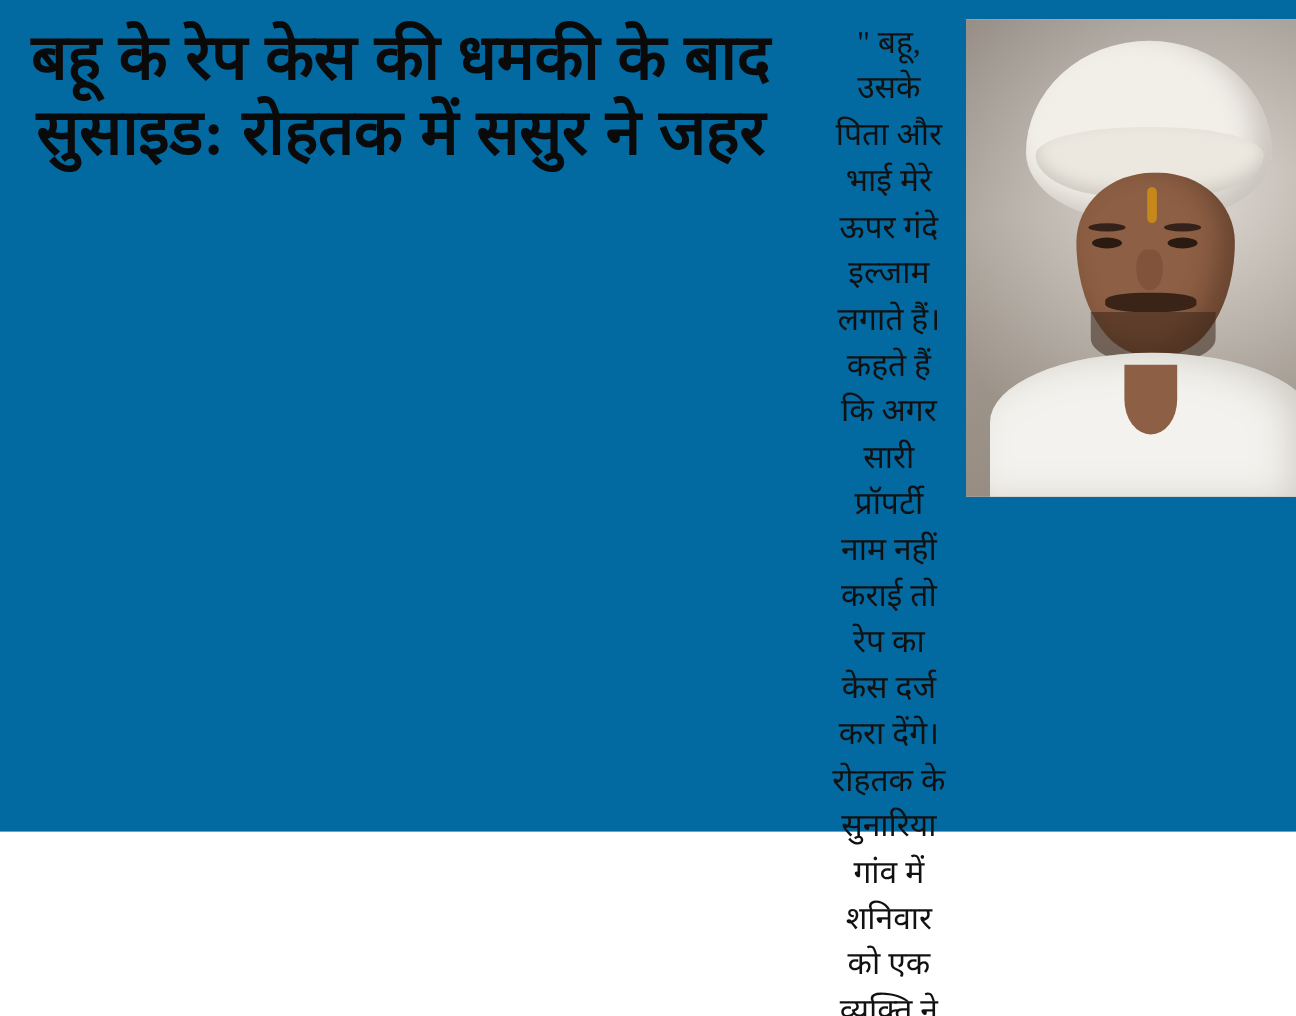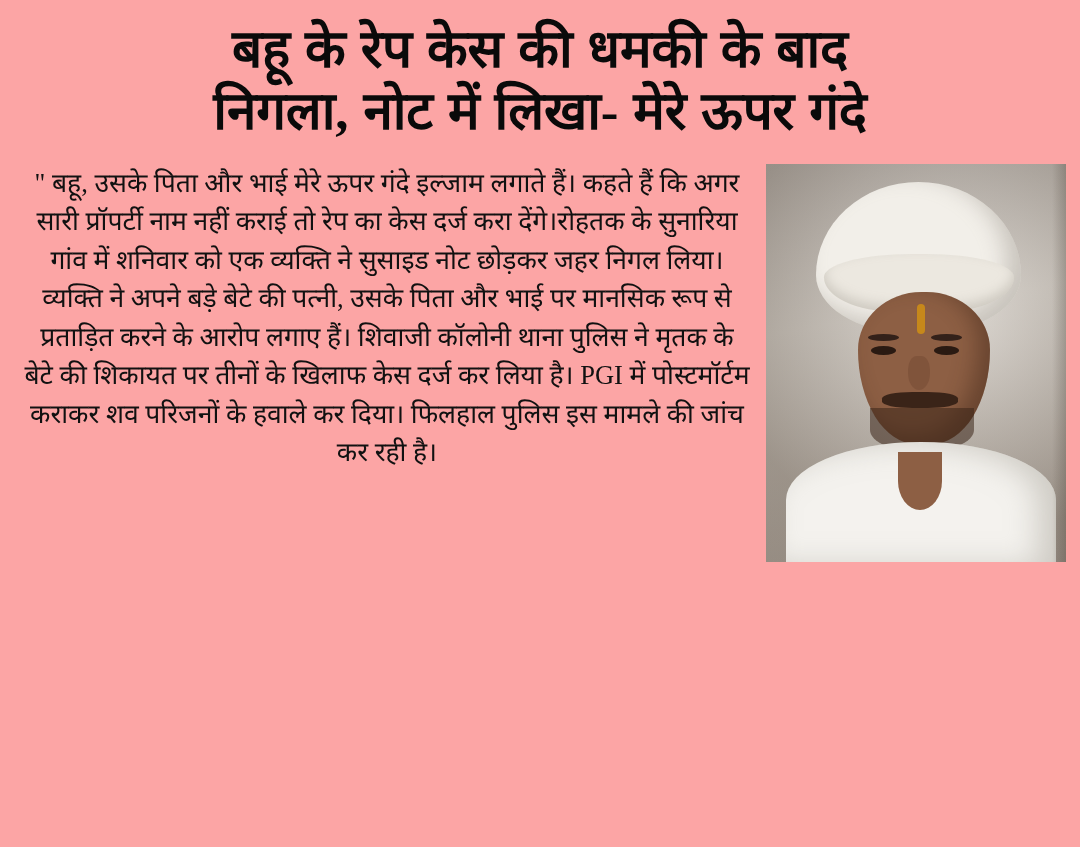--- a/index.html
+++ b/index.html
@@ -11,25 +11,25 @@
   body {
     width: 1080px;
     height: 847px;
     font-family: "Liberation Serif", "DejaVu Serif", serif;
     color: #000000;
     overflow: hidden;
     position: relative;
   }
   .page {
     width: 1080px;
-    height: 847px;
+    height: 693px;
     box-sizing: border-box;
     display: flex;
-    flex-direction: column;
-    background: #fca5a5;
+    flex-direction: row;
+    background: #0369a1;
   }
   .headline {
     padding: 18px 26px 6px 26px;
     text-align: center;
     font-family: "Liberation Serif", "DejaVu Serif", serif;
     font-weight: bold;
     font-size: 53px;
     line-height: 1.17;
     letter-spacing: -0.2px;
     color: #0a0a0a;
@@ -198,21 +198,21 @@
     background: linear-gradient(90deg, rgba(0,0,0,0), rgba(60,50,40,0.25));
   }
 </style>
 </head>
 <body>
 
 <div class="page">
 
   <div class="headline">
     <span class="line">बहू के रेप केस की धमकी के बाद</span>
-    <span class="line">निगला, नोट में लिखा- मेरे ऊपर गंदे</span>
+    <span class="line">सुसाइड: रोहतक में ससुर ने जहर</span>
   </div>
 
   <div class="body-area">
 
     <div class="article">
       <p>" बहू, उसके पिता और भाई मेरे ऊपर गंदे इल्जाम लगाते हैं। कहते हैं कि अगर सारी प्रॉपर्टी नाम नहीं कराई तो रेप का केस दर्ज करा देंगे।रोहतक के सुनारिया गांव में शनिवार को एक व्यक्ति ने सुसाइड नोट छोड़कर जहर निगल लिया। व्यक्ति ने अपने बड़े बेटे की पत्नी, उसके पिता और भाई पर मानसिक रूप से प्रताड़ित करने के आरोप लगाए हैं। शिवाजी कॉलोनी थाना पुलिस ने मृतक के बेटे की शिकायत पर तीनों के खिलाफ केस दर्ज कर लिया है। PGI में पोस्टमॉर्टम कराकर शव परिजनों के हवाले कर दिया। फिलहाल पुलिस इस मामले की जांच कर रही है।</p>
     </div>
 
     <div class="photo-wrap">
       <div class="photo">

